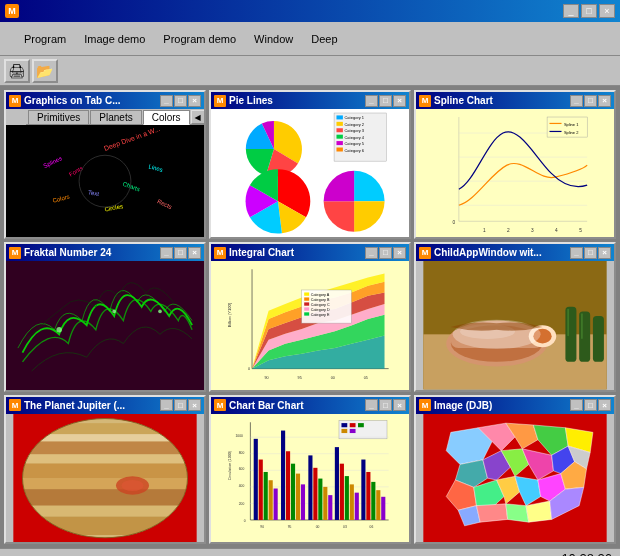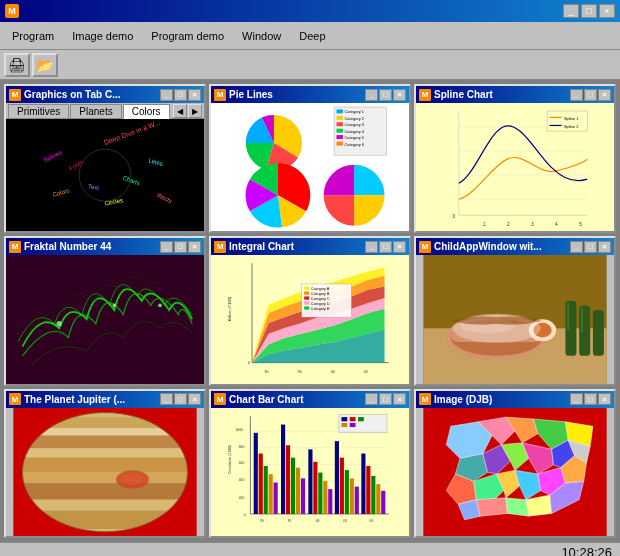--- a/index.html
+++ b/index.html
@@ -47,22 +47,22 @@
       font-size: 9px;
       cursor: pointer;
       display: flex; align-items: center; justify-content: center;
     }
 
     
     .menu-bar {
       background: #c0c0c0;
       display: flex;
       align-items: center;
-      height: 28px;
-      padding: 0 4px;
+      height: 34px;
+      padding: 0 16px;
       border-bottom: 1px solid #888;
       gap: 2px;
     }
     .menu-item {
       padding: 2px 8px;
       font-size: 11px;
       cursor: pointer;
     }
 
     
@@ -154,20 +154,21 @@
       position: relative;
     }
 
     
     .tab-bar {
       display: flex;
       background: #c0c0c0;
       border-bottom: 1px solid #888;
       gap: 1px;
       padding: 1px 2px 0;
+      margin-left: 20px;
     }
     .tab {
       padding: 1px 8px;
       font-size: 10px;
       background: #c0c0c0;
       border: 1px solid #888;
       border-bottom: none;
       cursor: pointer;
     }
     .tab.active {
@@ -364,21 +365,21 @@
         <line x1="143" y1="28" x2="158" y2="28" stroke="#000080" stroke-width="1.5"></line>
         <text x="161" y="31" font-size="5" fill="#000">Spline 2</text>
       </svg>
     </div>
   </div>
 
   <div class="child-window">
     <div class="child-title-bar">
       <div class="child-title-left">
         <div class="child-title-icon">M</div>
-        <span>Fraktal Number 44</span>
+        <span>Fraktal Number 24</span>
       </div>
       <div class="child-title-controls">
         <div class="child-title-btn">_</div>
         <div class="child-title-btn">□</div>
         <div class="child-title-btn">×</div>
       </div>
     </div>
     <div class="child-content">
       <svg width="100%" height="100%" viewBox="0 0 200 140" style="background:#300020">
 

